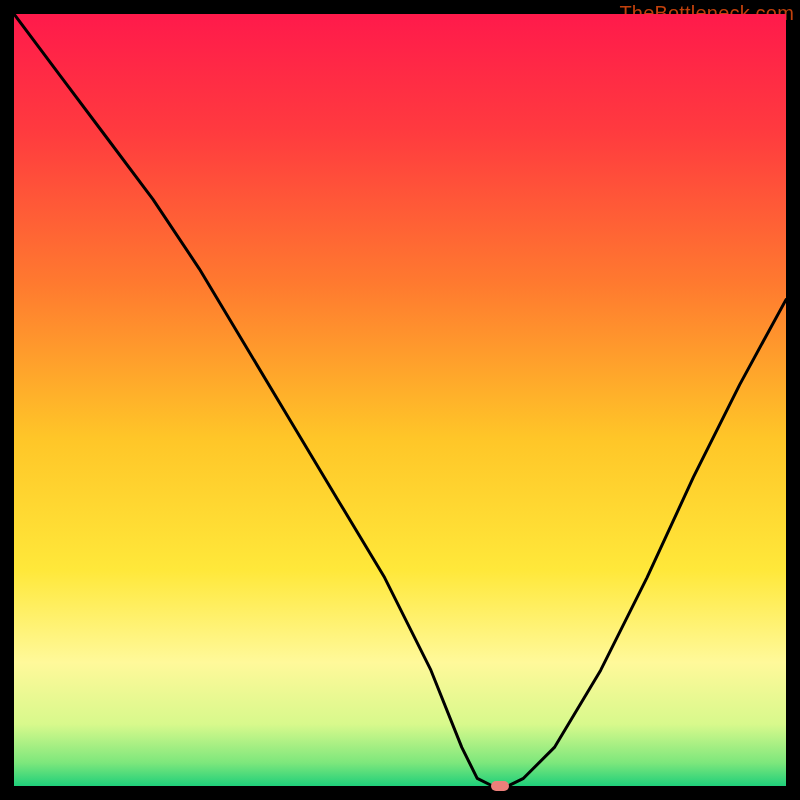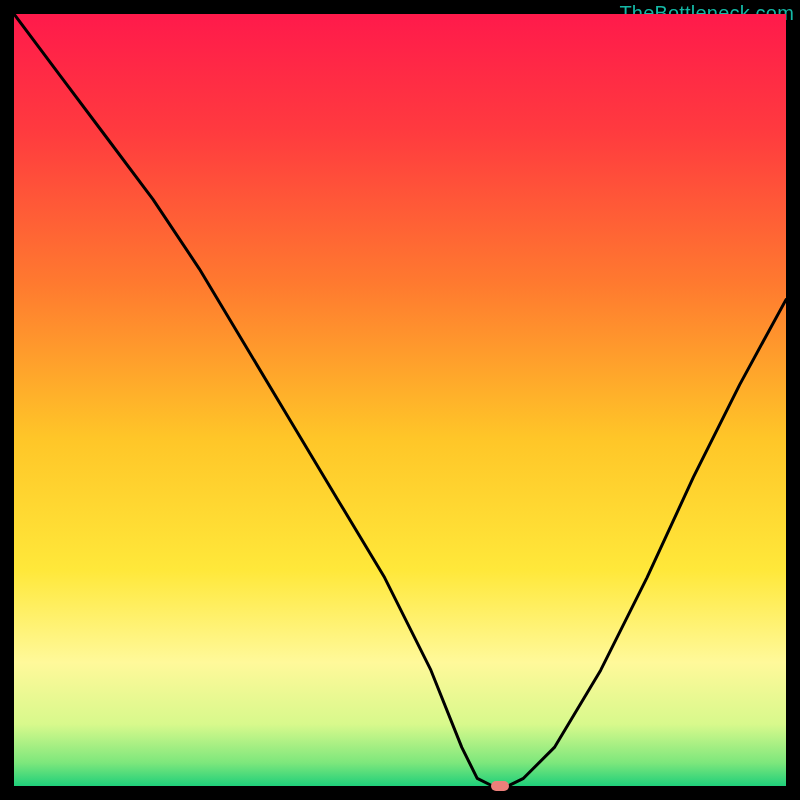--- a/index.html
+++ b/index.html
@@ -44,21 +44,21 @@
     width: 18px;
     height: 10px;
     border-radius: 5px;
     background: #eb7f7a;
     transform: translate(-50%, -50%);
   }
   .watermark {
     position: absolute;
     top: 2px;
     right: 6px;
-    color: #14b8a6;
+    color: #c2410c;
     font-size: 20px;
     font-weight: 500;
     letter-spacing: 0.2px;
   }
 </style>
 </head>
 <body>
 
 <div class="wrap">
   <div class="watermark">TheBottleneck.com</div>

